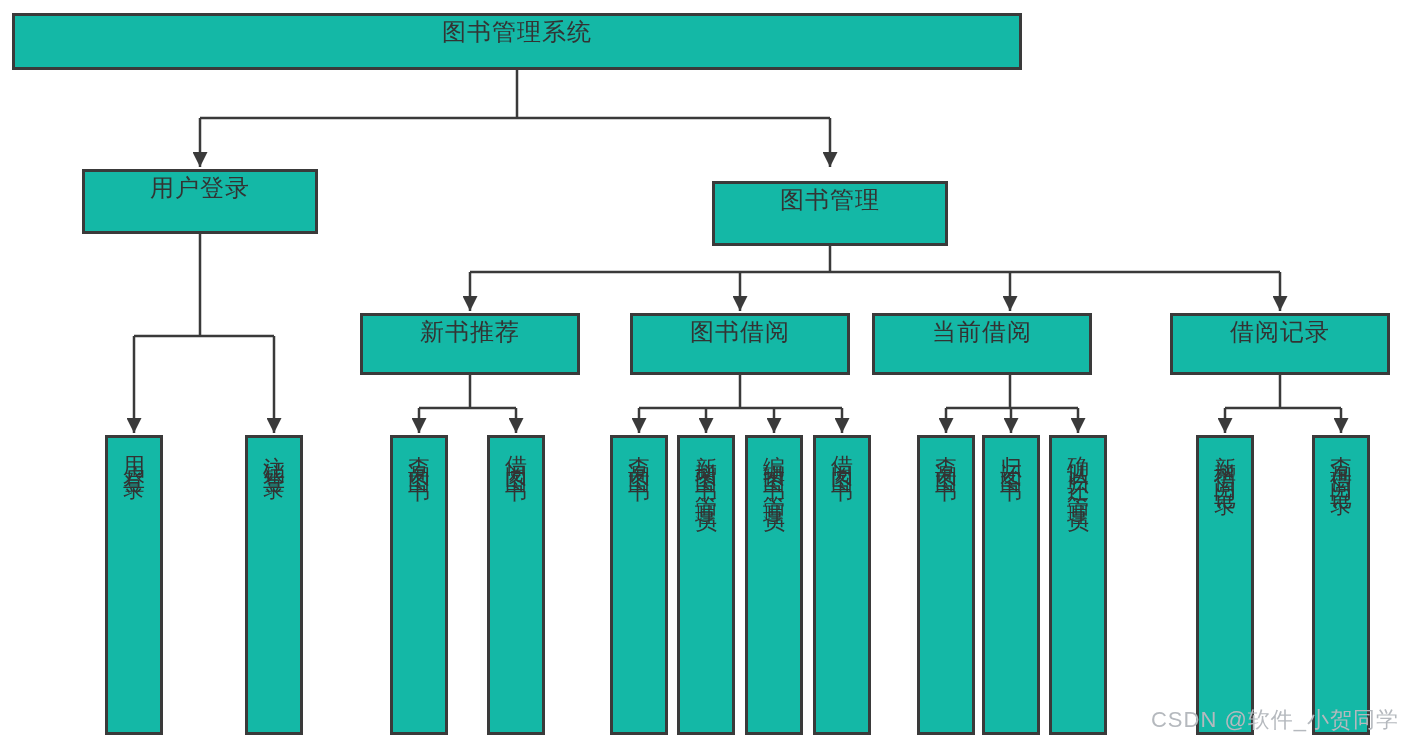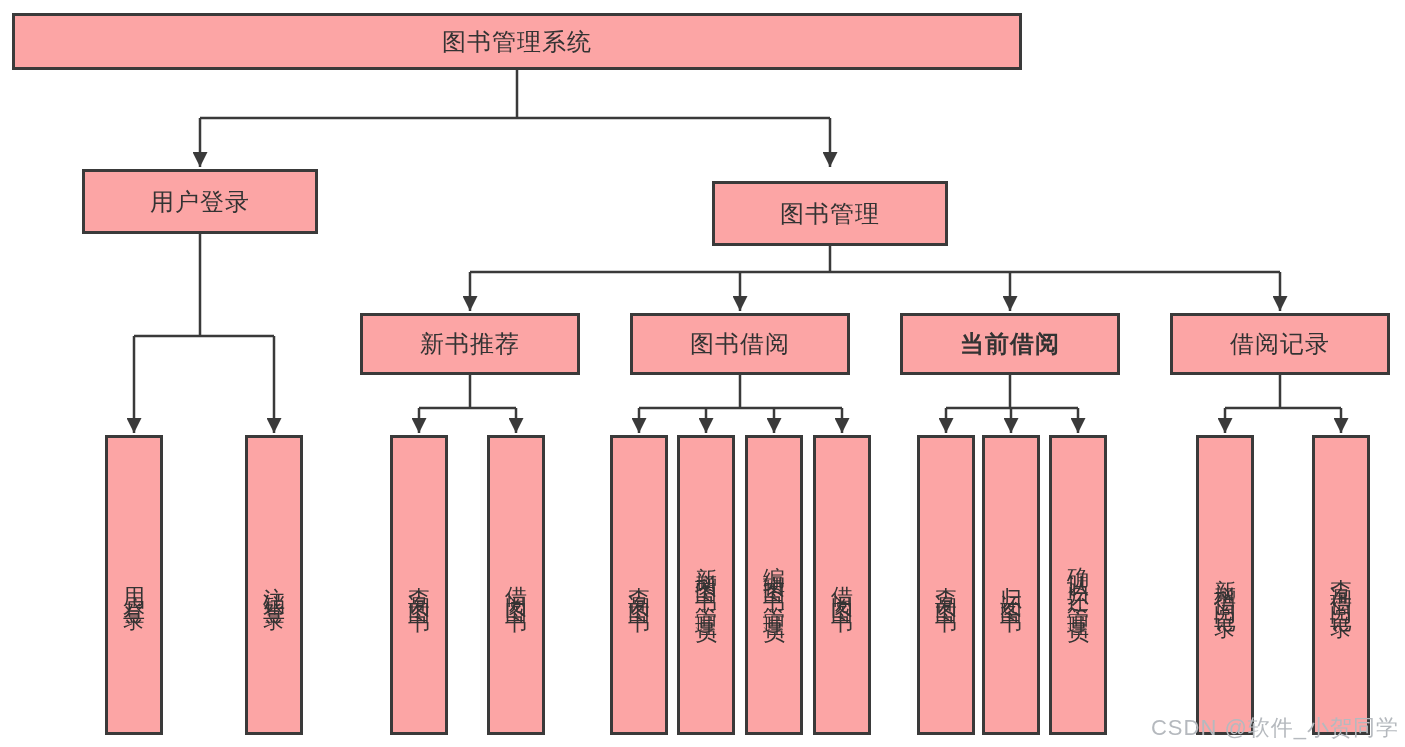--- a/index.html
+++ b/index.html
@@ -8,40 +8,40 @@
     width:1405px;height:747px;
     background:#ffffff;
     font-family:"Liberation Sans","DejaVu Sans",sans-serif;
     overflow:hidden;
   }
   #wires{position:absolute;left:0;top:0;width:1405px;height:747px;}
   .box{
     position:absolute;
     box-sizing:border-box;
     border:3px solid #3a3a3a;
-    background:#fca5a5;
-    display:flex;align-items:center;justify-content:center;
+    background:#14b8a6;
+    display:flex;align-items:flex-start;justify-content:center;
     color:#333333;
   }
   .hlabel{font-size:24px;letter-spacing:1px;white-space:nowrap;}
   .leaf{width:58px;height:300px;top:435px;}
   .leaf .vtext{
     writing-mode:vertical-rl;
     text-orientation:mixed;
     font-size:22px;
     letter-spacing:8px;
     line-height:1;
     color:#333333;
   }
   .root{left:12px;top:13px;width:1010px;height:57px;}
   .lvl2{top:169px;width:236px;height:65px;}
   .lvl3{top:313px;width:220px;height:62px;}
   #watermark{
     position:absolute;
-    right:6px;bottom:4px;
+    right:6px;bottom:12px;
     font-size:22px;
     color:#b5b9be;
     letter-spacing:1px;
     white-space:nowrap;
   }
 </style>
 </head>
 <body>
 
 <div id="canvas">
@@ -99,21 +99,21 @@
   <div class="box lvl2" style="left:712px;margin-top:12px;">
     <span class="hlabel">图书管理</span>
   </div>
 
   <div class="box lvl3" style="left:360px;">
     <span class="hlabel">新书推荐</span>
   </div>
   <div class="box lvl3" style="left:630px;">
     <span class="hlabel">图书借阅</span>
   </div>
-  <div class="box lvl3" style="left:900px;font-weight:bold;">
+  <div class="box lvl3" style="left:872px;">
     <span class="hlabel">当前借阅</span>
   </div>
   <div class="box lvl3" style="left:1170px;">
     <span class="hlabel">借阅记录</span>
   </div>
 
   <div class="box leaf" style="left:105px;">
     <span class="vtext">用户登录</span>
   </div>
   <div class="box leaf" style="left:245px;">

